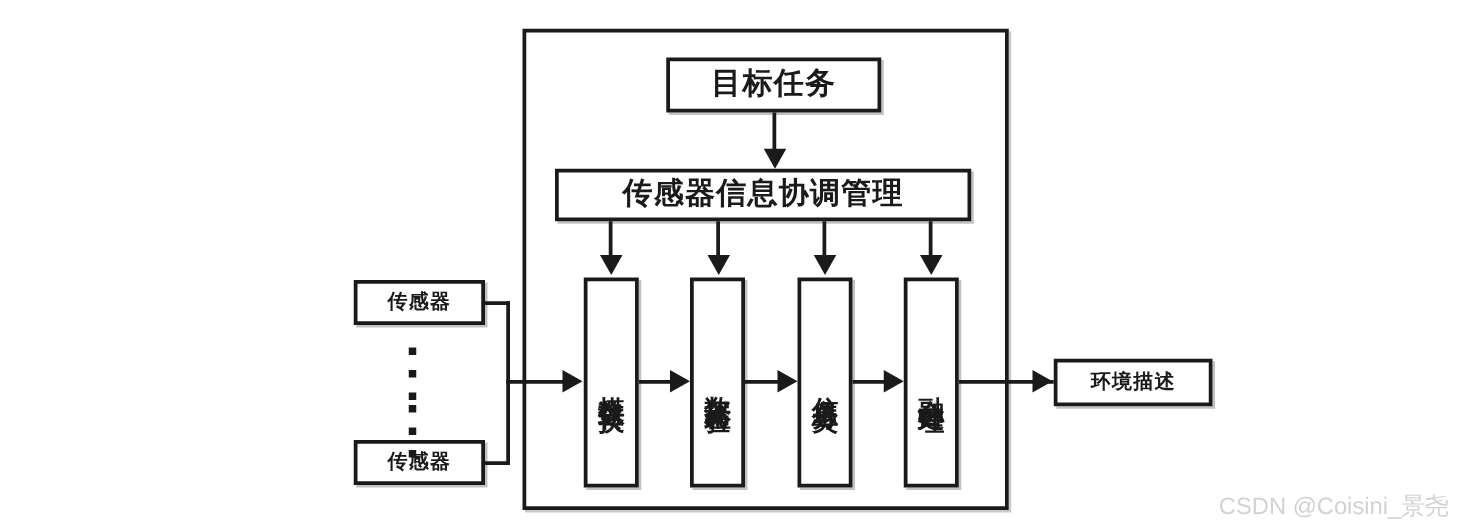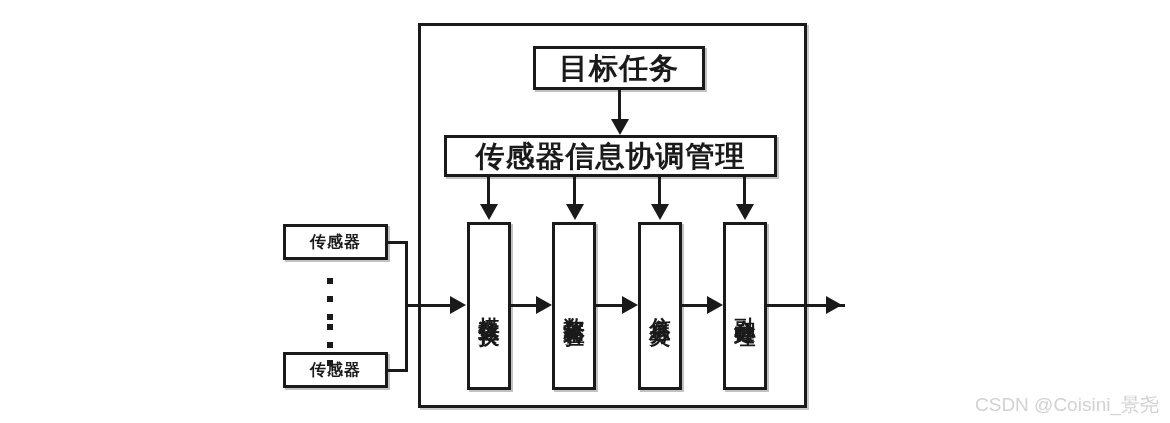--- a/index.html
+++ b/index.html
@@ -69,21 +69,21 @@
   }
   
   .vtext {
     writing-mode: vertical-rl;
     text-orientation: upright;
     font-size: 21px;
     font-weight: 700;
     letter-spacing: 3px;
   }
   .htext {
-    font-size: 29px;
+    font-size: 24px;
     font-weight: 700;
   }
   .htext.small {
     font-size: 16px;
   }
   
   .dots {
     position: absolute;
     display: flex;
     flex-direction: column;
@@ -187,16 +187,19 @@
   <div class="hline" style="left:386px; top:369px; width:22px;"></div>
 
   <div class="vline" style="left:405px; top:241px; height:131px;"></div>
 
   <div class="hline" style="left:405px; top:304px; width:55px;"></div>
   <div class="arrow-right" style="left:450px; top:296px;"></div>
 
   <div class="hline" style="left:767px; top:304px; width:78px;"></div>
   <div class="arrow-right" style="left:826px; top:296px;"></div>
 
+  <div class="box shadowed" style="left:843px; top:287px; width:127px; height:38px;">
+    <span class="htext small">环境描述</span>
+  </div>
 
   <div class="watermark" style="left:975px; top:392px;text-align:center;">CSDN @Coisini_景尧</div>
 
 </div>
 
 </body></html>

